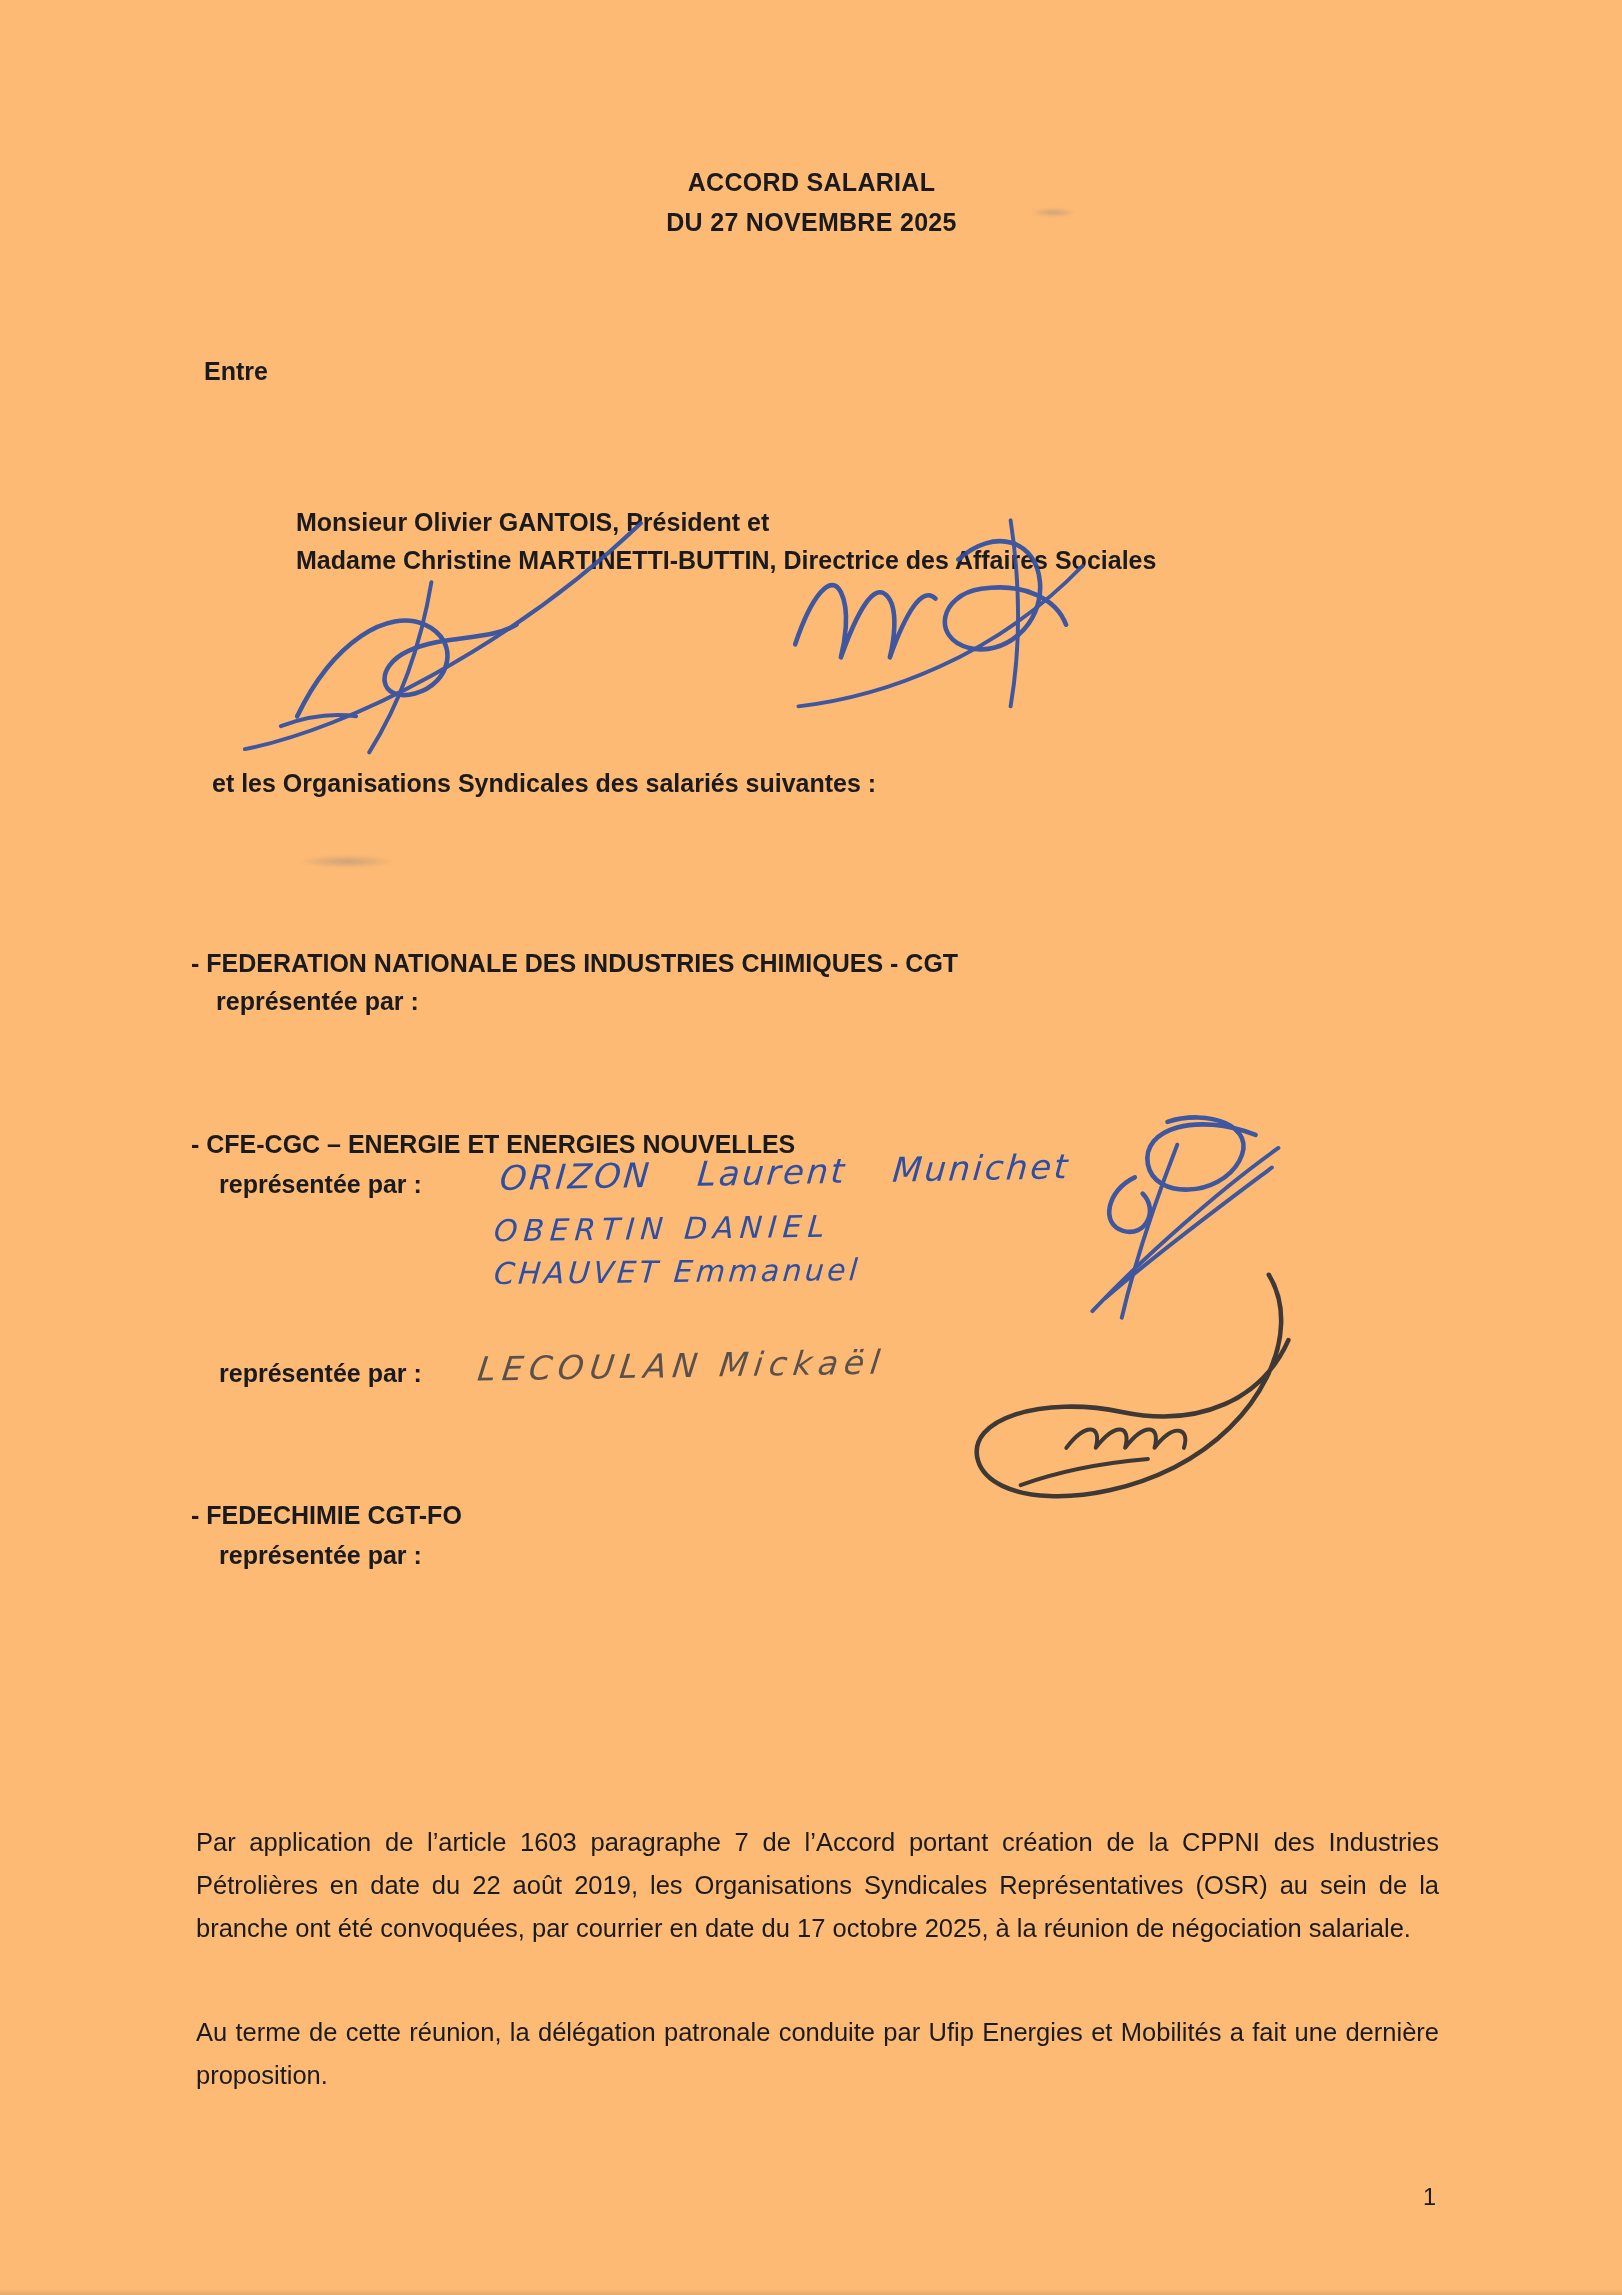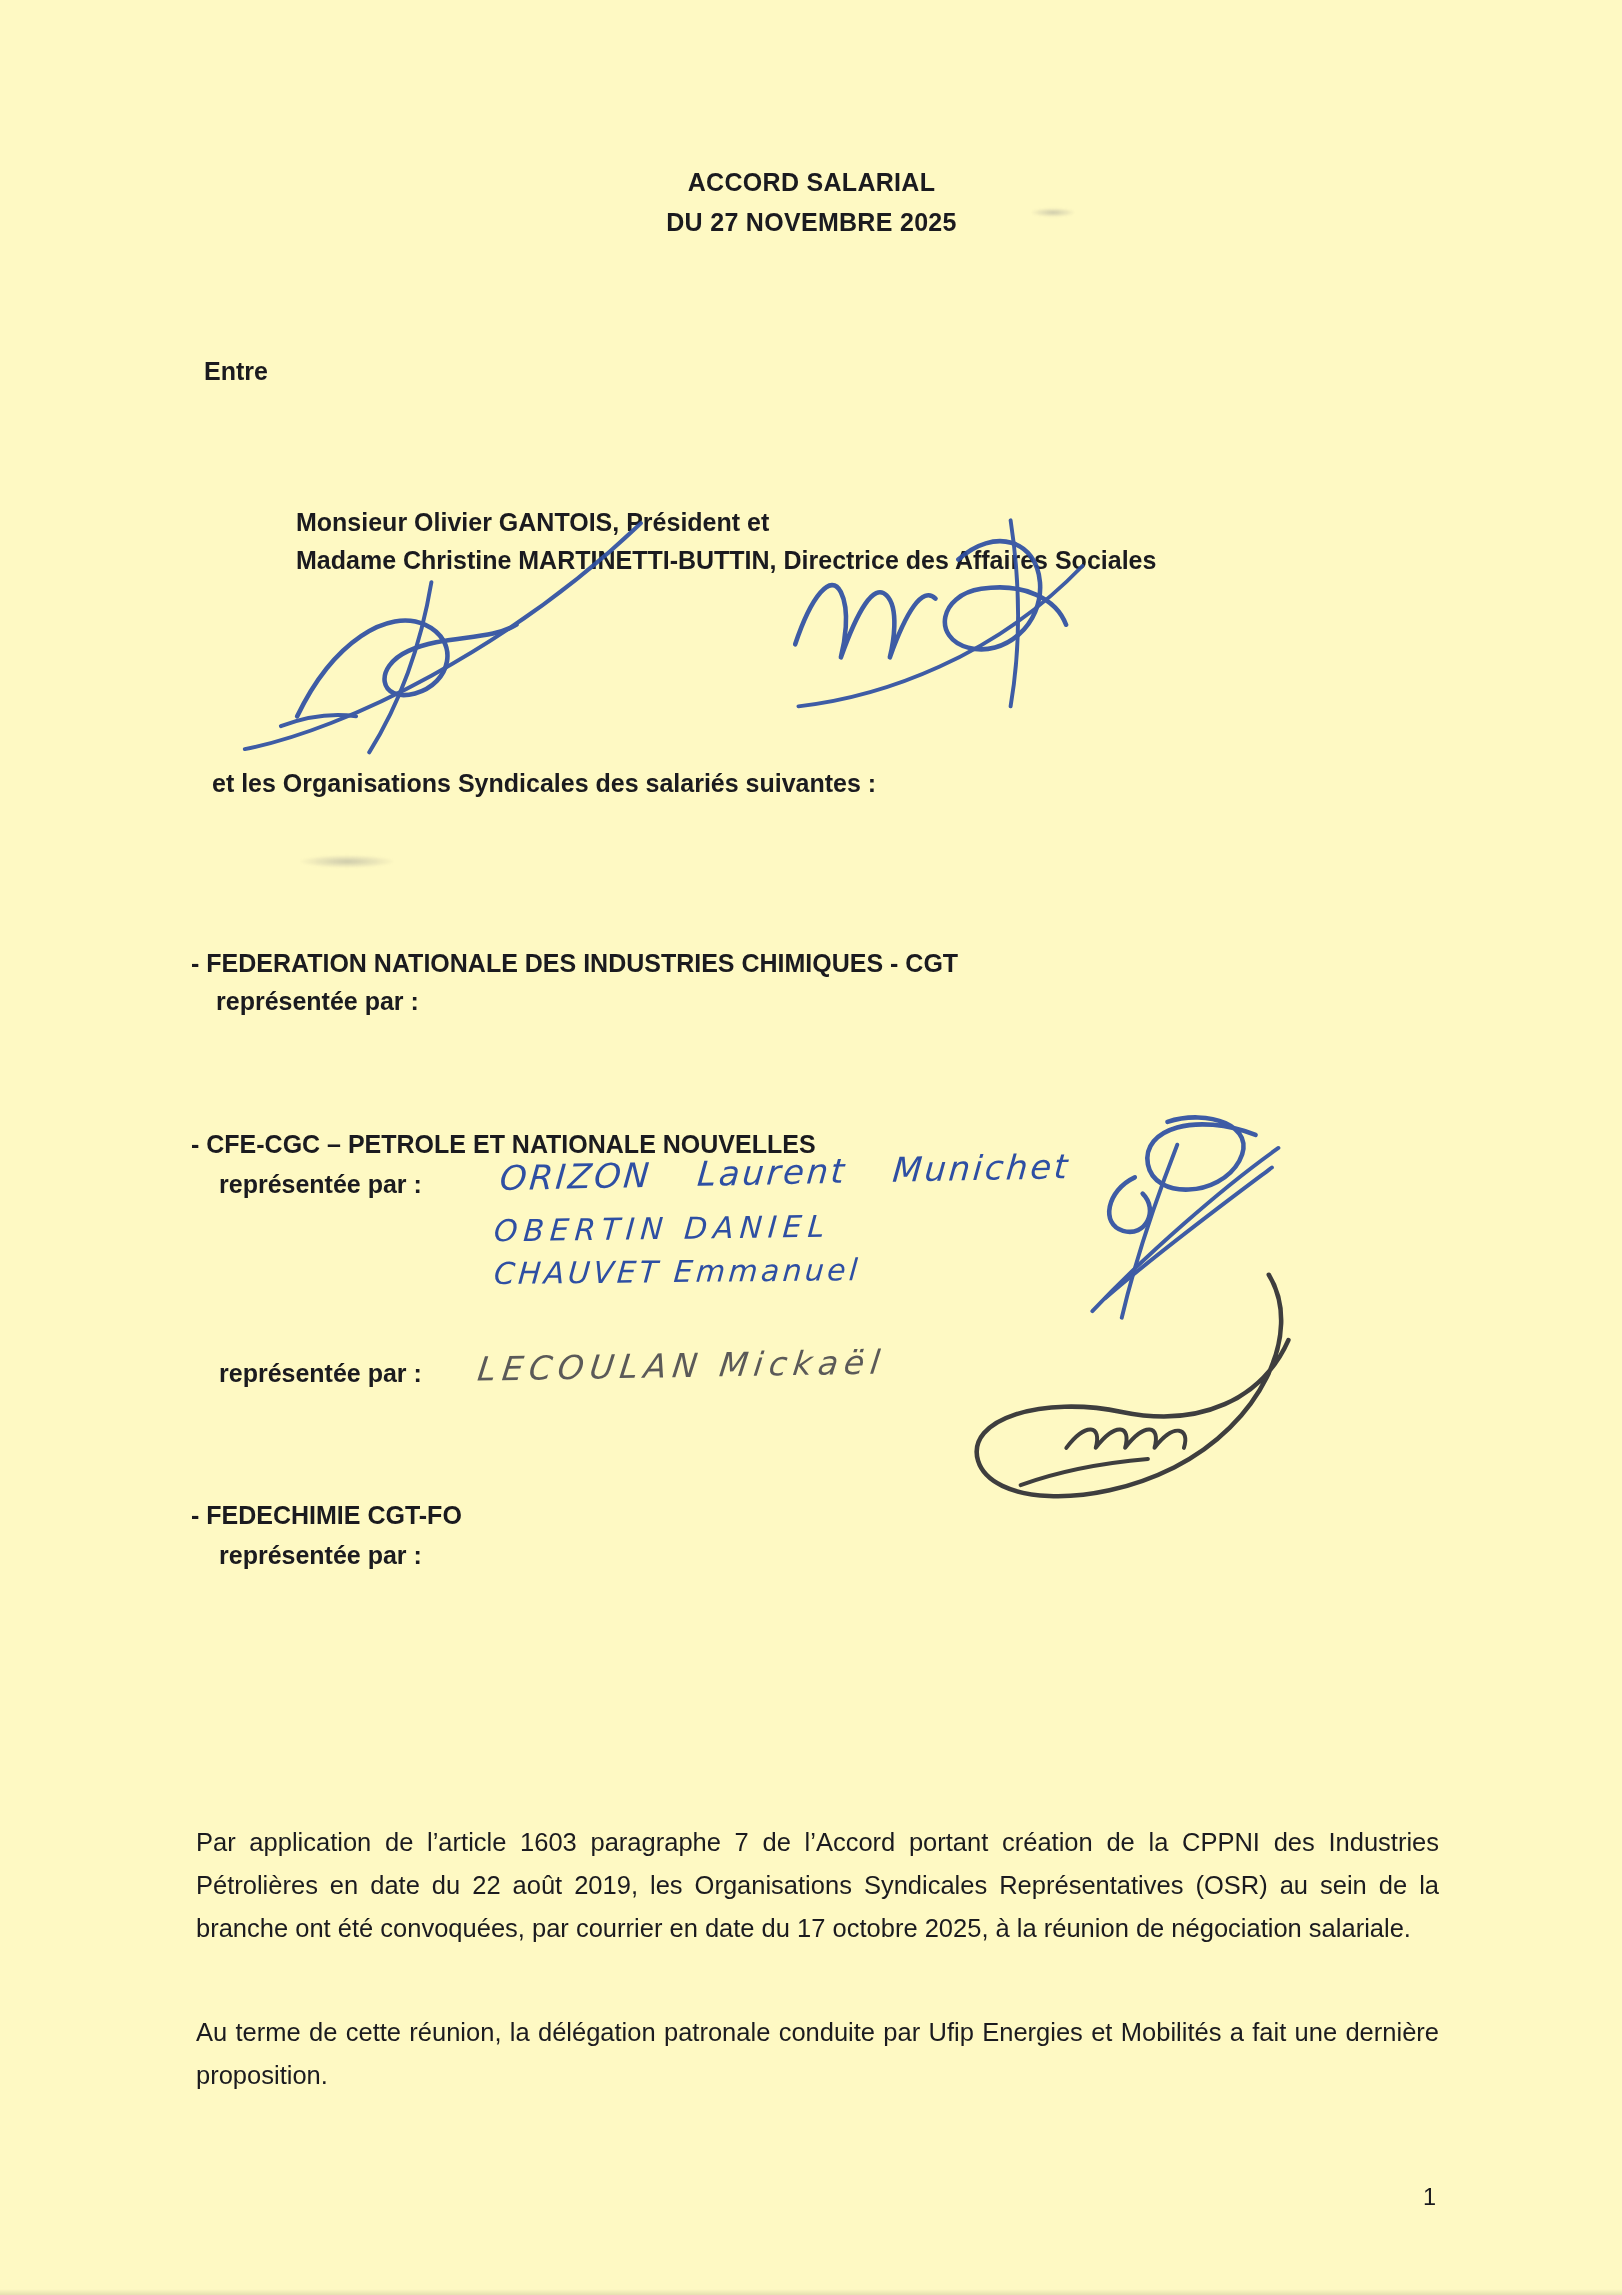--- a/index.html
+++ b/index.html
@@ -4,21 +4,21 @@
 <style>
   :root{
     --ink-blue:#2e4fa3;
     --ink-dark:#3f3f46;
   }
   html,body{margin:0;padding:0;background:#e8e8e8;}
   .page{
     position:relative;
     width:1623px;
     height:2295px;
-    background:#fef9c3;
+    background:#fdba74;
     font-family:"Liberation Sans", sans-serif;
     color:#1b1b1f;
     overflow:hidden;
     margin:0 auto;
   }
   .abs{position:absolute;}
   .title-block{
     left:0;right:0;top:162px;
     text-align:center;
     font-size:25px;
@@ -98,21 +98,21 @@
     <path d="M385 25 C 398 110, 402 210, 385 310" stroke-width="6"></path>
   </svg>
 
   <div class="abs heading" style="left:196px;top:764px;margin-left:16px;">et les Organisations Syndicales des salariés suivantes :</div>
 
   <div class="abs smudge" style="left:298px;top:855px;width:98px;height:13px;"></div>
 
   <div class="abs heading" style="left:191px;top:944px;">- FEDERATION NATIONALE DES INDUSTRIES CHIMIQUES - CGT</div>
   <div class="abs heading" style="left:216px;top:982px;">représentée par :</div>
 
-  <div class="abs heading" style="left:191px;top:1125px;">- CFE-CGC – PETROLE ET NATIONALE NOUVELLES</div>
+  <div class="abs heading" style="left:191px;top:1125px;">- CFE-CGC – ENERGIE ET ENERGIES NOUVELLES</div>
   <div class="abs heading" style="left:219px;top:1165px;">représentée par :</div>
 
   <div class="abs hand hand-blue hw1" style="left:500px;top:1152px;">
     <span>ORIZON</span><span class="gap"></span><span>Laurent</span><span class="gap"></span><span>Munichet</span>
   </div>
   <div class="abs hand hand-blue hw2" style="left:494px;top:1211px;">OBERTIN DANIEL</div>
   <div class="abs hand hand-blue hw3" style="left:494px;top:1254px;">CHAUVET Emmanuel</div>
 
   <svg class="sig sig-blue" style="left:942px;top:1099px;" width="353" height="235" viewBox="0 0 540 360">
     <path d="M480 55 C 390 20, 305 45, 315 100 C 325 155, 425 150, 455 95 C 485 40, 405 15, 345 35" stroke-width="7"></path>

